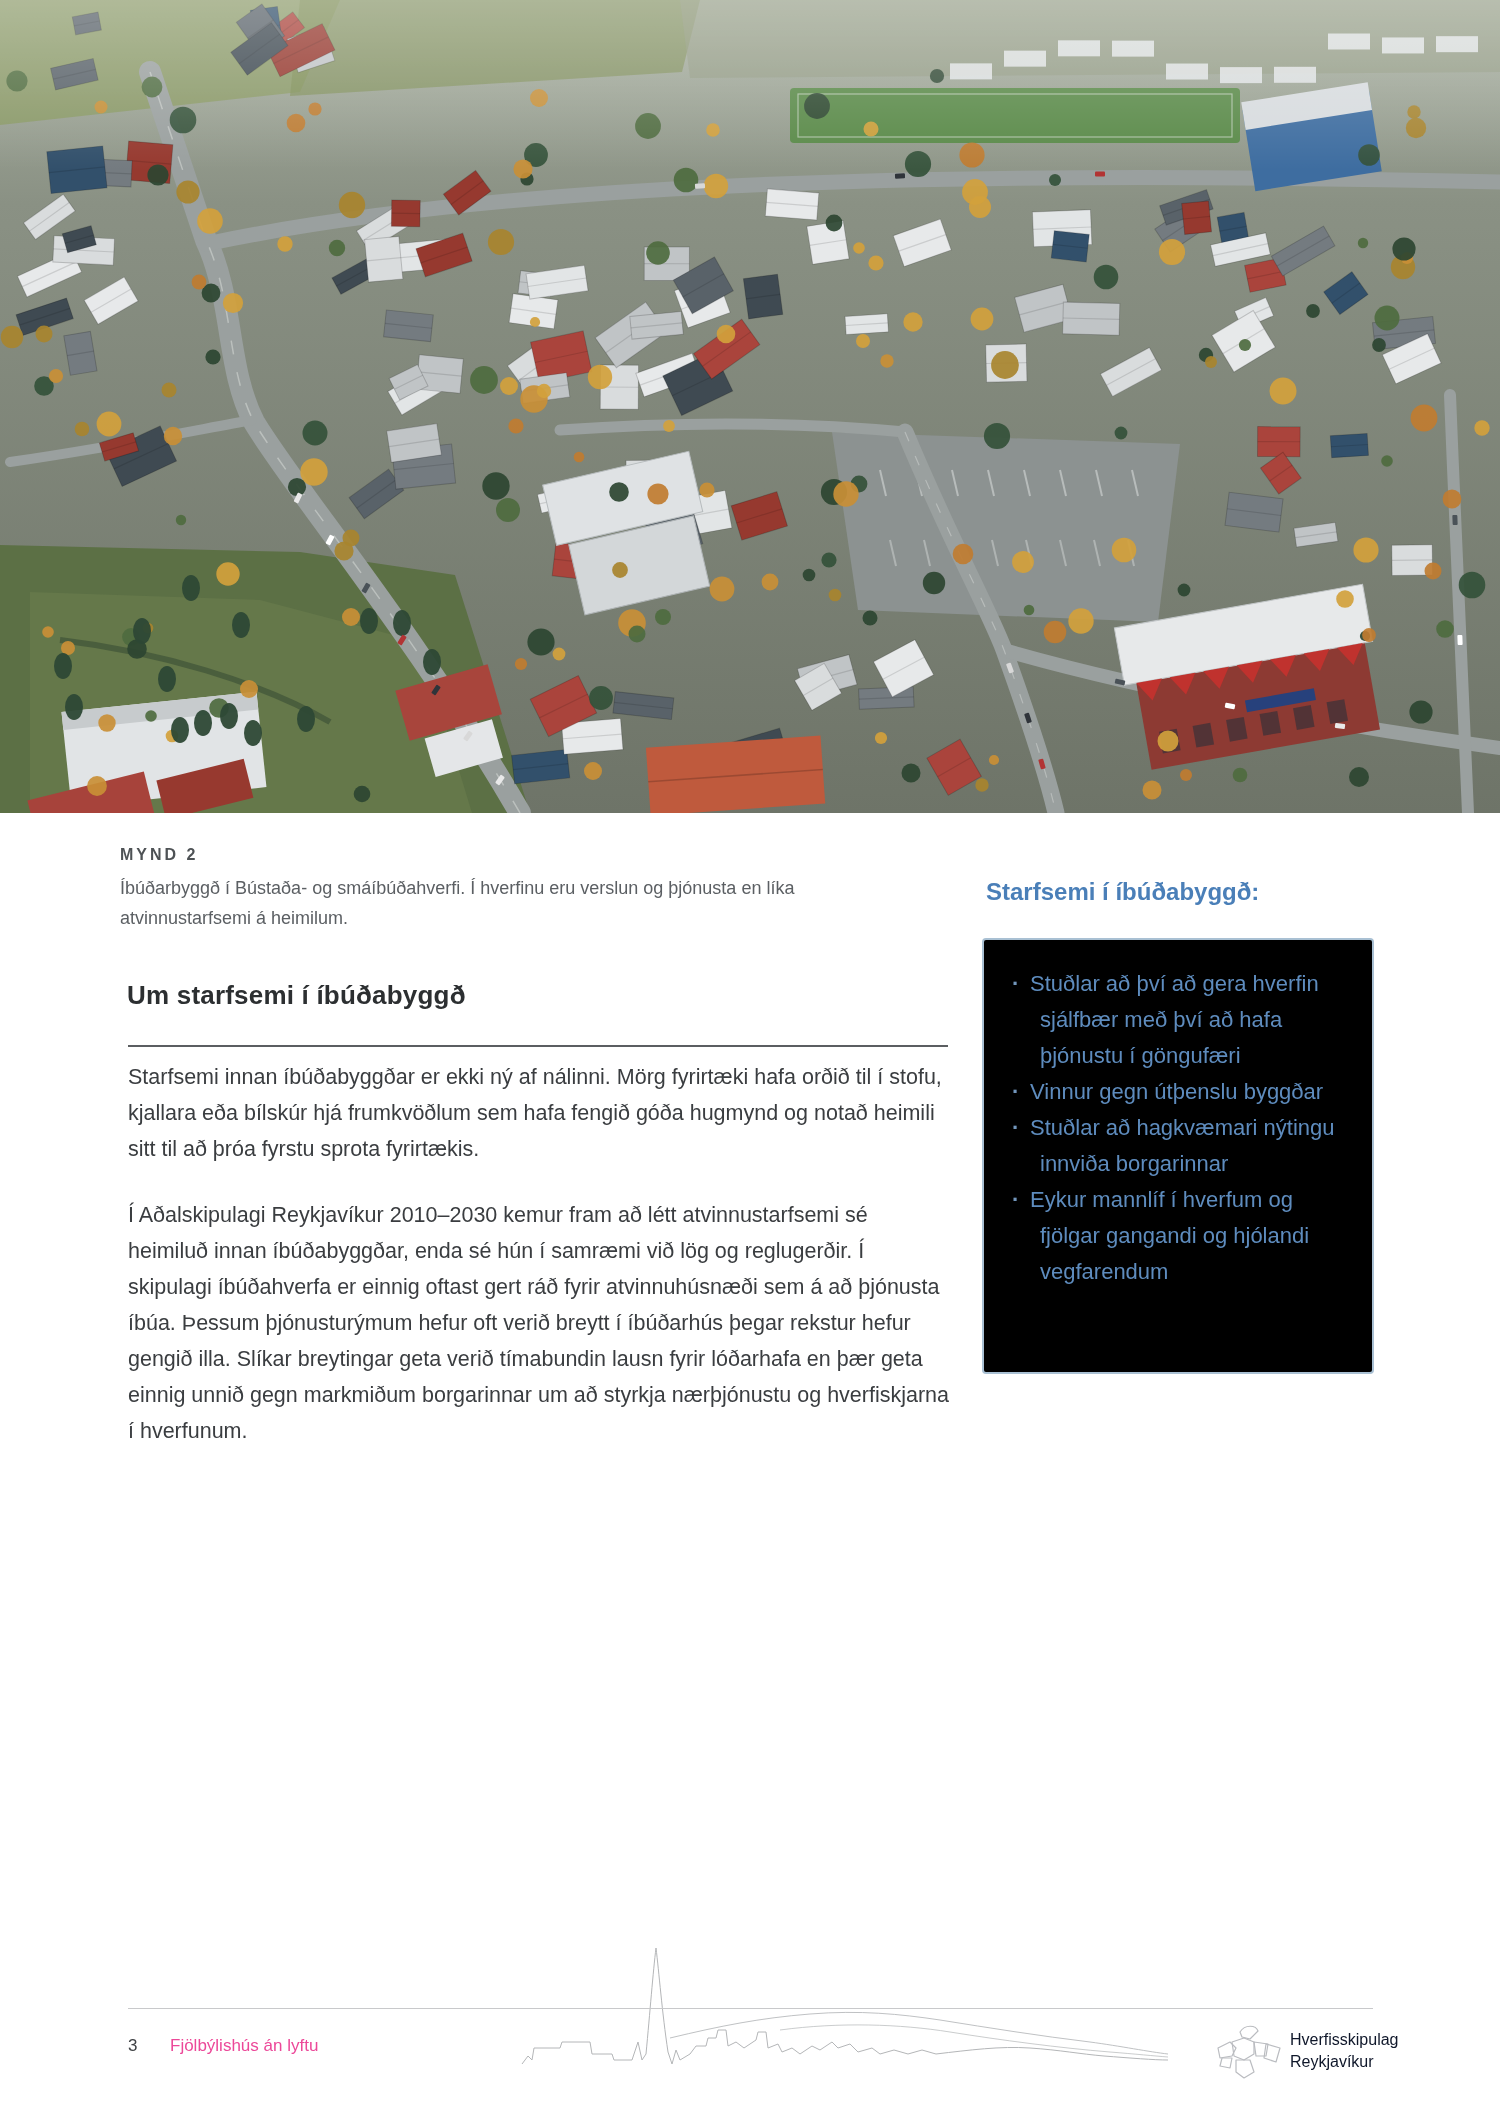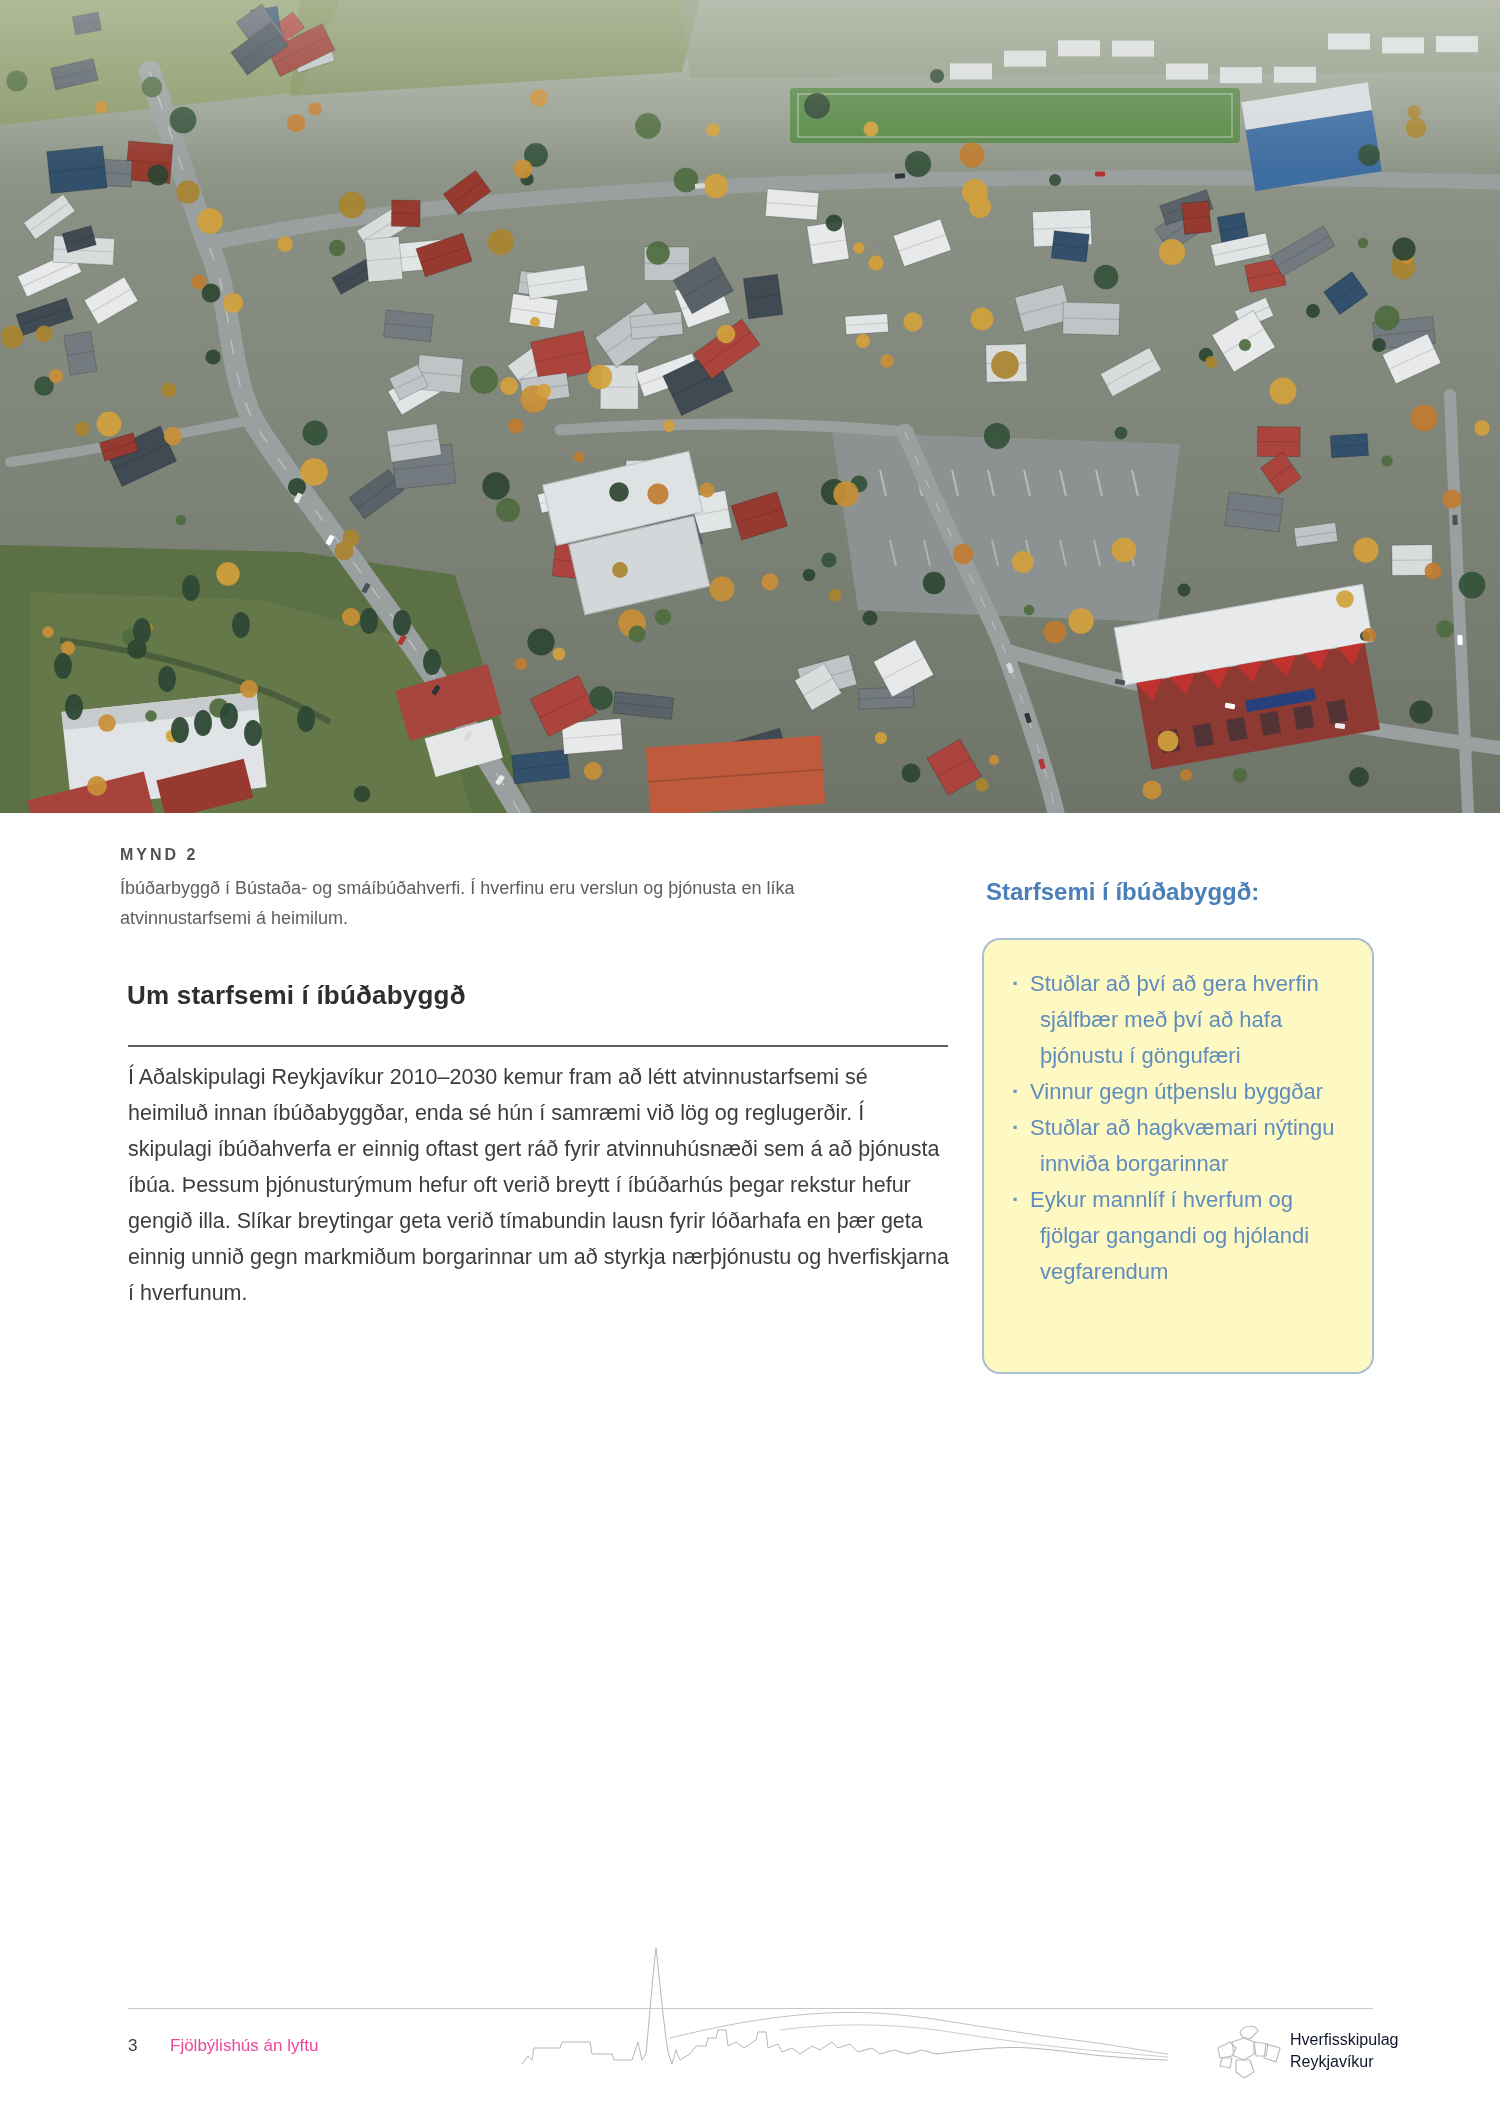--- a/index.html
+++ b/index.html
@@ -20,21 +20,21 @@
 
   
   .title{position:absolute;left:127px;top:980px;margin:0;font-size:26px;font-weight:700;color:#2c2f31;letter-spacing:.2px;}
   .trule{position:absolute;left:128px;top:1045px;width:820px;height:2px;background:#5b5e61;}
   .bodycol{position:absolute;left:128px;top:1059px;width:824px;font-size:21.5px;line-height:36px;color:#3a3d40;}
   .bodycol p{margin:0 0 30px 0;}
 
   
   .sb-title{position:absolute;left:986px;top:878px;font-size:24px;font-weight:700;color:#4a7fb8;}
   .sb-box{position:absolute;left:982px;top:938px;width:392px;box-sizing:border-box;
-          border:2px solid #a9c0d3;border-radius:18px;background:#fef9c3;
+          border:2px solid #a9c0d3;border-radius:4px;background:#000000;
           padding:26px 14px 30px 20px;min-height:436px;}
   .sb-list{list-style:none;margin:0;padding:0;}
   .sb-list li{position:relative;padding-left:36px;text-indent:-10px;font-size:22px;line-height:36px;color:#5e8cbe;}
   .sb-list li::before{content:"\00B7";position:absolute;left:8px;top:0;text-indent:0;font-weight:700;color:#7296bc;}
 
   
   .frule{position:absolute;left:128px;top:2008px;width:1245px;height:1px;background:#c8c9cb;}
   .fnum{position:absolute;left:128px;top:2036px;font-size:17px;color:#3e4144;}
   .fdoc{position:absolute;left:170px;top:2036px;font-size:17px;color:#ec4899;}
   .skyline{position:absolute;left:520px;top:1942px;}
@@ -745,20 +745,21 @@
   </div>
 
   <div class="figcap">
     <div class="figlabel">MYND 2</div>
     <div class="figtext">Íbúðarbyggð í Bústaða- og smáíbúðahverfi. Í hverfinu eru verslun og þjónusta en líka atvinnustarfsemi á heimilum.</div>
   </div>
 
   <h1 class="title">Um starfsemi í íbúðabyggð</h1>
   <div class="trule"></div>
   <div class="bodycol">
+    <p>Starfsemi innan íbúðabyggðar er ekki ný af nálinni. Mörg fyrirtæki hafa orðið til í stofu, kjallara eða bílskúr hjá frumkvöðlum sem hafa fengið góða hugmynd og notað heimili sitt til að þróa fyrstu sprota fyrirtækis.</p>
     <p>Í Aðalskipulagi Reykjavíkur 2010–2030 kemur fram að létt atvinnustarfsemi sé heimiluð innan íbúðabyggðar, enda sé hún í samræmi við lög og reglugerðir. Í skipulagi íbúðahverfa er einnig oftast gert ráð fyrir atvinnuhúsnæði sem á að þjónusta íbúa. Þessum þjónusturýmum hefur oft verið breytt í íbúðarhús þegar rekstur hefur gengið illa. Slíkar breytingar geta verið tímabundin lausn fyrir lóðarhafa en þær geta einnig unnið gegn markmiðum borgarinnar um að styrkja nærþjónustu og hverfiskjarna í hverfunum.</p>
   </div>
 
   <div class="sb-title">Starfsemi í íbúðabyggð:</div>
   <div class="sb-box">
     <ul class="sb-list">
       <li>Stuðlar að því að gera hverfin sjálfbær með því að hafa þjónustu í göngufæri</li>
       <li>Vinnur gegn útþenslu byggðar</li>
       <li>Stuðlar að hagkvæmari nýtingu innviða borgarinnar</li>
       <li>Eykur mannlíf í hverfum og fjölgar gangandi og hjólandi vegfarendum</li>

